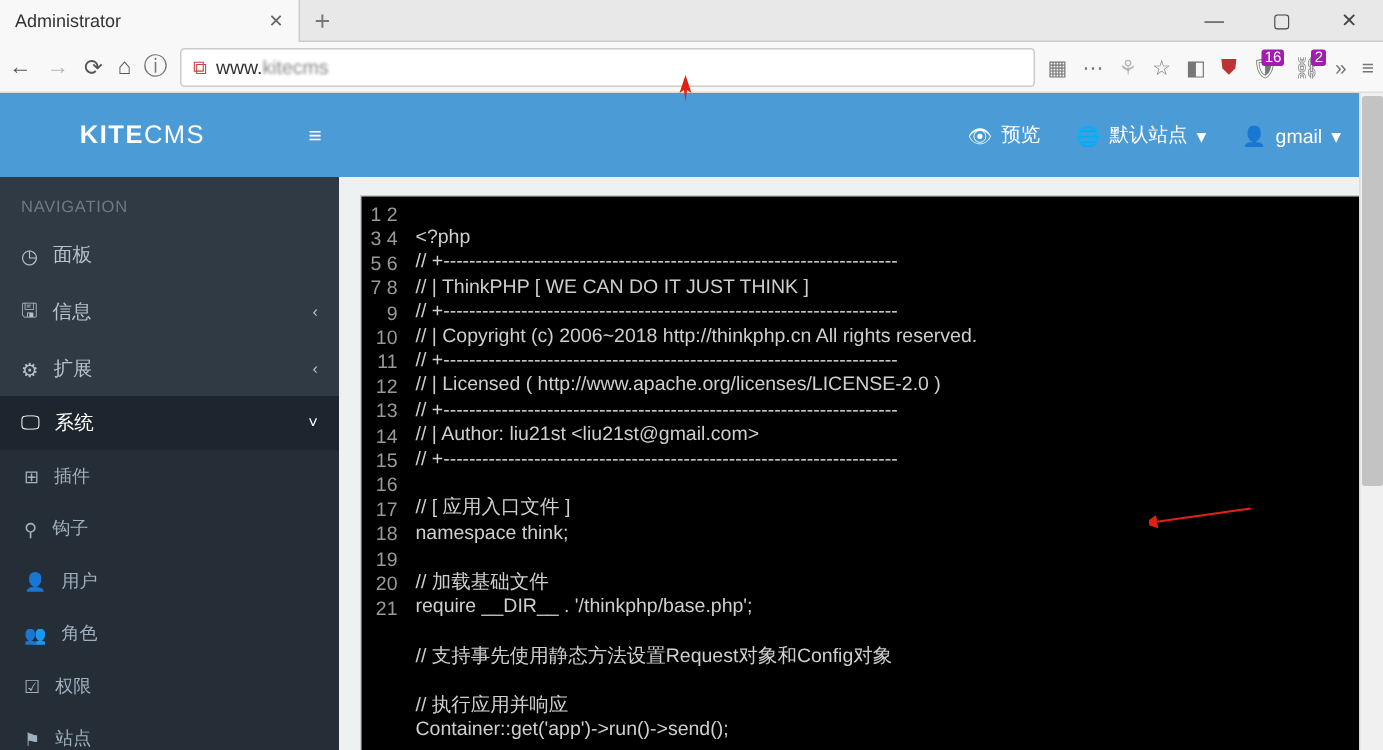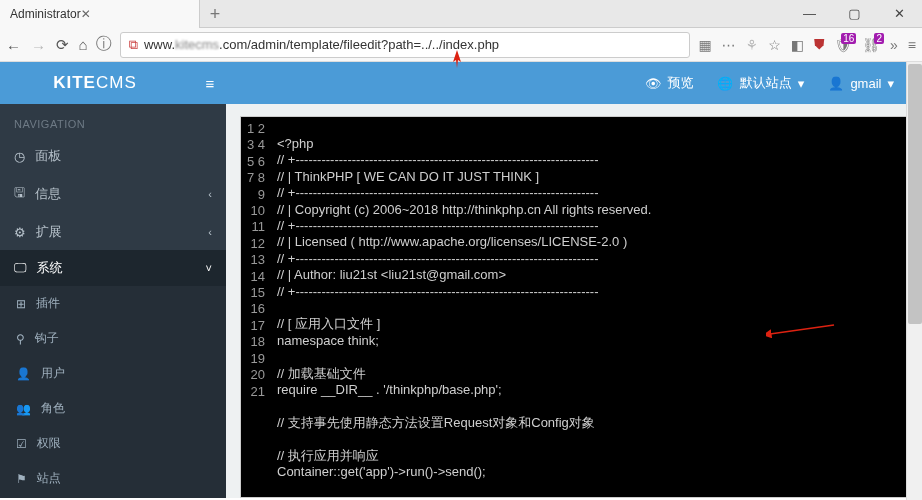--- a/index.html
+++ b/index.html
@@ -1,39 +1,39 @@
 <!DOCTYPE html>
 <html><head>
 <meta charset="utf-8">
 <style>
 *{box-sizing:border-box;margin:0;padding:0;font-family:"Segoe UI",Arial,sans-serif}
 body{width:922px;height:500px;overflow:hidden;background:#fff}
 
 
 .tabbar{height:28px;background:#e8e8e8;display:flex;align-items:center;border-bottom:1px solid #ccc}
-.tab{width:200px;height:28px;background:#f8f8f8;border-right:1px solid #ccc;display:flex;align-items:center;padding:3px 10px;font-size:12px;color:#333;}
+.tab{width:200px;height:28px;background:#f8f8f8;border-right:1px solid #ccc;display:flex;align-items:center;padding:3px 10px;font-size:12px;color:#333;justify-content:space-between}
 .tab .x{color:#666;cursor:pointer}
 .newtab{width:30px;text-align:center;color:#777;font-size:18px;line-height:24px;cursor:pointer}
 .winctrl{margin-left:auto;display:flex}
 .winctrl div{width:45px;text-align:center;color:#444;font-size:13px}
 
 .urlbar{height:34px;background:#f8f8f8;display:flex;align-items:center;padding:0 6px;gap:8px;border-bottom:1px solid #ddd}
 .urlbar .nav{display:flex;gap:10px;align-items:center}
 .urlbar .nav span{color:#555;font-size:15px}
 .urlbox{flex:1;height:26px;border:1px solid #ccc;border-radius:3px;display:flex;align-items:center;padding:0 8px;font-size:13px;color:#333;background:#fff}
 .urlbox .blk{filter:blur(1px);color:#888}
 .urlicons{display:flex;gap:10px;align-items:center}
 .urlicons span{color:#777;font-size:14px}
 .ext-badge{position:relative;display:inline-block}
 .ext-badge .num{position:absolute;top:-4px;right:-4px;background:#a21caf;color:#fff;font-size:10px;padding:0 2px;border-radius:2px}
 
 .redarrow1{position:absolute;left:447px;top:50px;pointer-events:none}
 
 
-.appbar{height:42px;background:#4b9bd7;display:flex;align-items:center;color:#fff}
+.appbar{height:56px;background:#4b9bd7;display:flex;align-items:center;color:#fff}
 .brand{width:190px;text-align:center;font-size:17px;letter-spacing:1px}
 .brand b{font-weight:700}
 .hamb{width:40px;text-align:center;font-size:15px;cursor:pointer}
 .appbar-r{margin-left:auto;display:flex;align-items:center;gap:24px;padding-right:28px;font-size:13px}
 .appbar-r .itm{display:flex;align-items:center;gap:6px;cursor:pointer}
 
 
 .workspace{display:flex;height:calc(500px - 28px - 34px - 44px)}
 .sidebar{width:226px;background:#2f3a45;color:#b7c2cb;font-size:13px;overflow-y:auto}
 .sidebar .hdr{padding:14px 14px 8px;color:#6e7a85;font-size:11px;letter-spacing:.5px}
@@ -75,21 +75,20 @@
     <span>←</span>
     <span style="opacity:.4">→</span>
     <span>⟳</span>
     <span>⌂</span>
   </div>
   <span style="color:#777">ⓘ</span>
   <div class="urlbox">
     <span style="margin-right:6px;color:#c44">⧉</span>
     <span>www.</span>
       <span class="blk">kitecms</span>
-      <span>.com/admin/template/fileedit?path=../../index.php</span>
   </div>
   <div class="urlicons">
     <span>▦</span>
     <span>⋯</span>
     <span style="opacity:.5">⚘</span>
     <span>☆</span>
     <span>◧</span>
     <span style="color:#b33">⛊</span>
     <span class="ext-badge">🛡<span class="num">16</span></span>
     <span class="ext-badge">⛓<span class="num">2</span></span>

